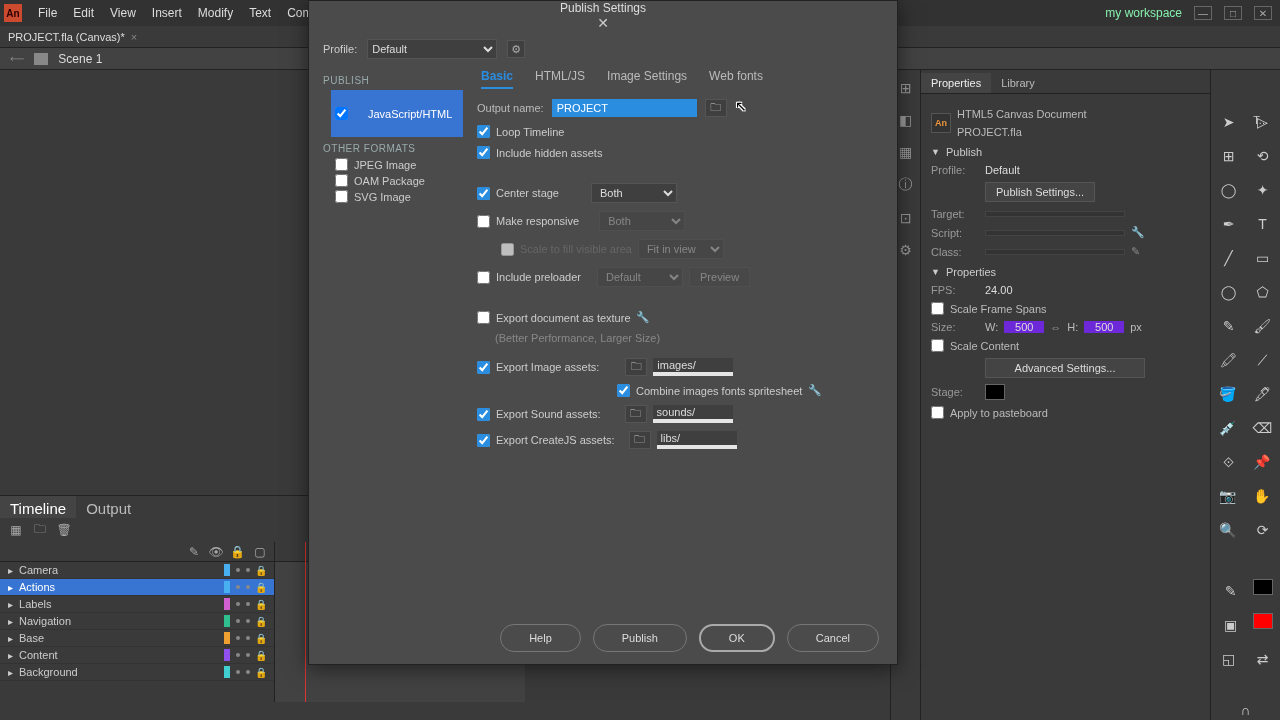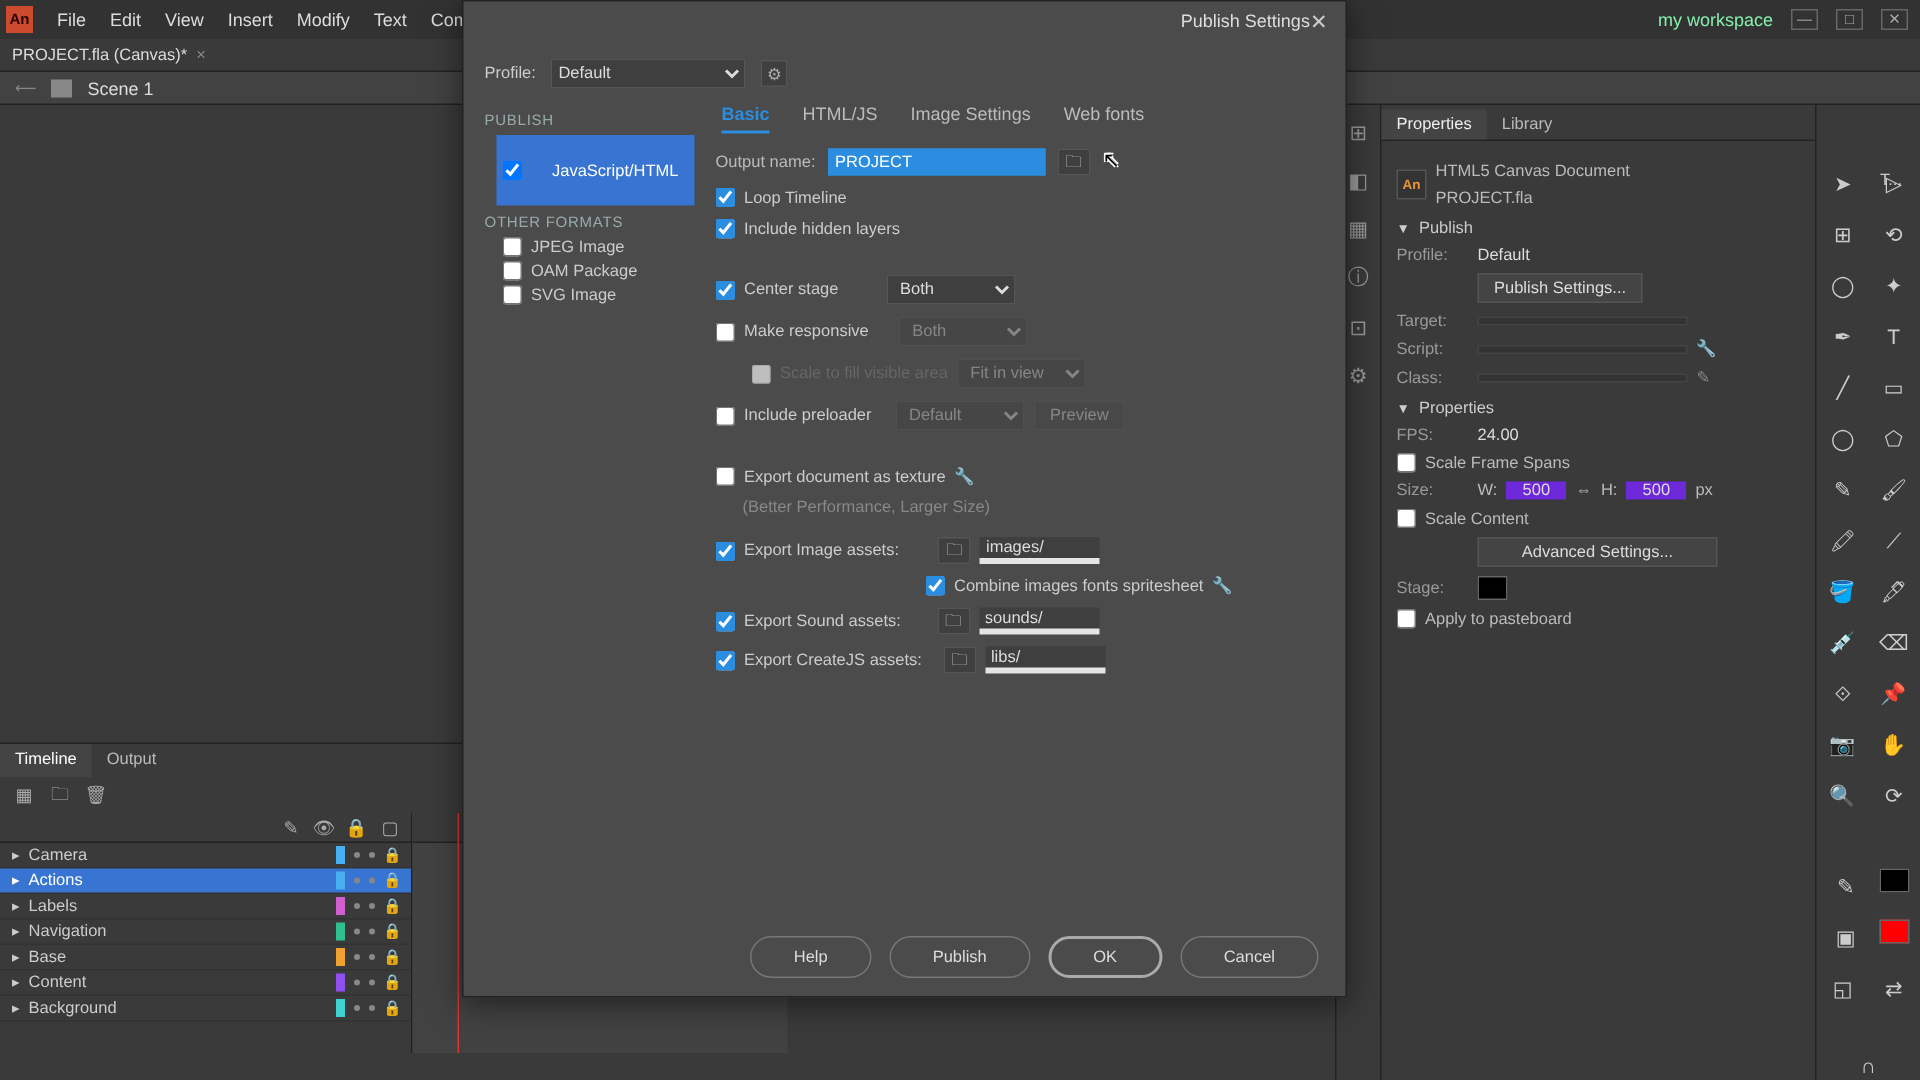--- a/index.html
+++ b/index.html
@@ -56,21 +56,21 @@
 .swatch { width: 20px; height: 16px; background: #000; border: 1px solid #666; }
 .swatch.red { background: #f00; }
 .chk { display: flex; align-items: center; gap: 6px; margin: 4px 0; font-size: 11px; }
 .chk input { accent-color: #666; }
 .disabled-txt { color: #555; }
 .disabled-box { background: #333; border: 1px solid #444; padding: 2px 8px; color: #555; width: 140px; }
 
 
 .timeline-panel { position: absolute; left: 0; right: 365px; bottom: 0; height: 225px; background: #3a3a3a; border-top: 1px solid #222; }
 .tl-tabs { height: 22px; display: flex; }
-.tl-tabs .tl-tab { padding: 4px 10px; color: #bbb; font-size: 11px; }
+.tl-tabs .tl-tab { padding: 4px 10px; color: #bbb; font-size: 15px; }
 .tl-tabs .tl-tab.active { background: #444; color: #fff; }
 .tl-toolbar { height: 24px; display: flex; align-items: center; padding: 0 8px; gap: 8px; }
 .tl-toolbar .spacer { flex: 1; }
 .tl-icon { width: 16px; height: 16px; display: flex; align-items: center; justify-content: center; color: #aaa; }
 .layers-area { display: flex; height: 160px; }
 .layer-list { width: 275px; border-right: 1px solid #222; }
 .layer-hdr { height: 20px; display: flex; align-items: center; justify-content: flex-end; gap: 6px; padding-right: 6px; border-bottom: 1px solid #222; }
 .layer-row { height: 17px; display: flex; align-items: center; padding-left: 8px; gap: 6px; border-bottom: 1px solid #333; font-size: 11px; }
 .layer-row.selected { background: #3874d1; color: #fff; }
 .layer-color { width: 6px; height: 12px; }
@@ -81,21 +81,21 @@
 .frames-area { flex: 1; background: #424242; position: relative; }
 .frame-ruler { height: 20px; background: #3a3a3a; border-bottom: 1px solid #222; padding-left: 4px; color: #888; font-size: 10px; }
 .playhead { position: absolute; top: 0; bottom: 0; left: 30px; width: 1px; background: #d33; }
 
 
 .mid-strip { width: 30px; background: #3a3a3a; border-left: 1px solid #222; display: flex; flex-direction: column; align-items: center; padding-top: 10px; gap: 16px; }
 .mid-strip div { color: #999; font-size: 14px; }
 
 
 .dialog { position: absolute; left: 308px; top: 0; width: 590px; height: 665px; background: #4b4b4b; border: 1px solid #222; box-shadow: 0 4px 20px rgba(0,0,0,.5); z-index: 100; }
-.dlg-title { height: 26px; display: flex; align-items: center; justify-content: flex-end; padding: 0 12px; color: #ddd; font-size: 12px; }
+.dlg-title { height: 26px; display: flex; align-items: center; justify-content: flex-start; padding: 0 12px; color: #ddd; font-size: 12px; flex-direction: column; }
 .dlg-close { color: #ccc; cursor: pointer; font-size: 14px; }
 .dlg-profile { padding: 12px 14px 0; display: flex; align-items: center; gap: 10px; font-size: 11px; }
 .dlg-profile select { background: #3f3f3f; color: #ddd; border: 1px solid #555; width: 130px; height: 20px; font-size: 11px; }
 .gear { width: 18px; height: 18px; display: flex; align-items: center; justify-content: center; color: #aaa; border: 1px solid #555; background: #3f3f3f; }
 .dlg-body { display: flex; padding: 10px 14px; gap: 14px; }
 .dlg-left { width: 140px; }
 .dlg-left .grp-hdr { color: #9aa; font-size: 10px; letter-spacing: .5px; margin: 6px 0 4px; }
 .dlg-left .fmt { display: flex; align-items: center; gap: 6px; font-size: 11px; margin: 3px 0 3px 12px; }
 .dlg-left .fmt.active { background: #3874d1; padding: 17px 4px; margin-left: 8px; color: #fff; gap: 20px; }
 .dlg-right { flex: 1; }
@@ -467,21 +467,21 @@
         <span class="flbl">Output name:</span>
         <input class="txt-in sel" value="PROJECT" style="">
         <div class="folder-btn">🗀</div>
       </div>
       <div class="chkrow">
           <input type="checkbox" checked="" style="">
           <span>Loop Timeline</span>
         </div>
       <div class="chkrow">
           <input type="checkbox" checked="" style="">
-          <span>Include hidden layers</span>
+          <span>Include hidden assets</span>
         </div>
       <div style="height:8px"></div>
       <div class="chkrow">
           <input type="checkbox" checked="" style="">
           <span>Center stage</span>
         <span style="width:20px"></span>
         <select class="sel-in"><option>Both</option></select>
       </div>
       <div class="chkrow">
           <input type="checkbox" style="">

